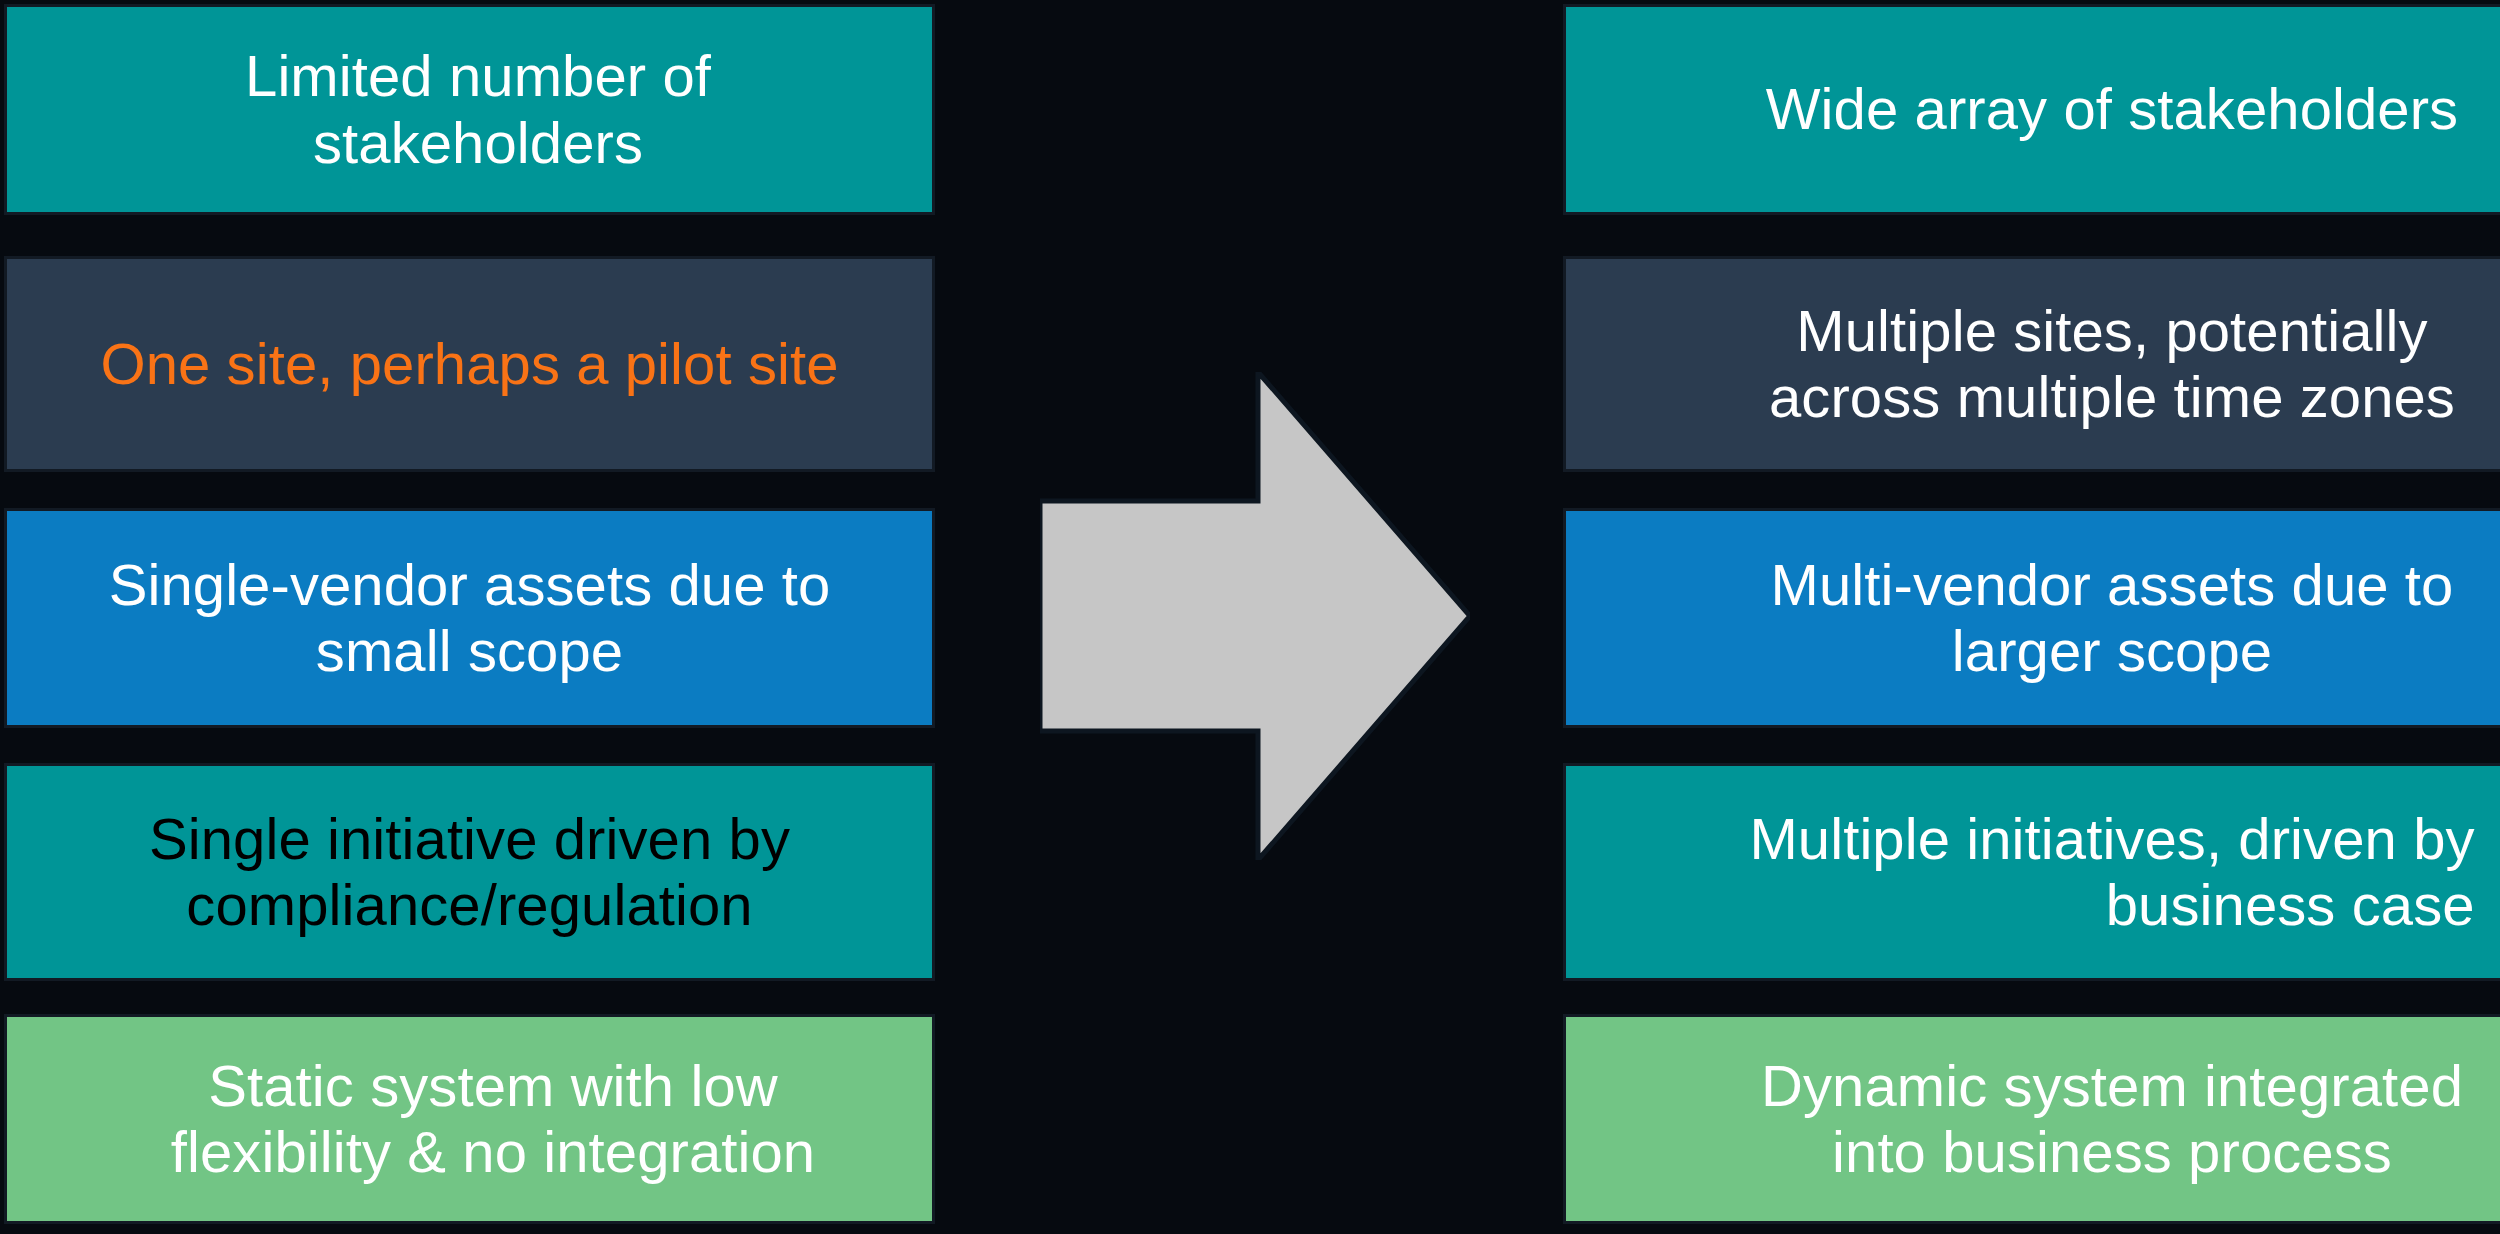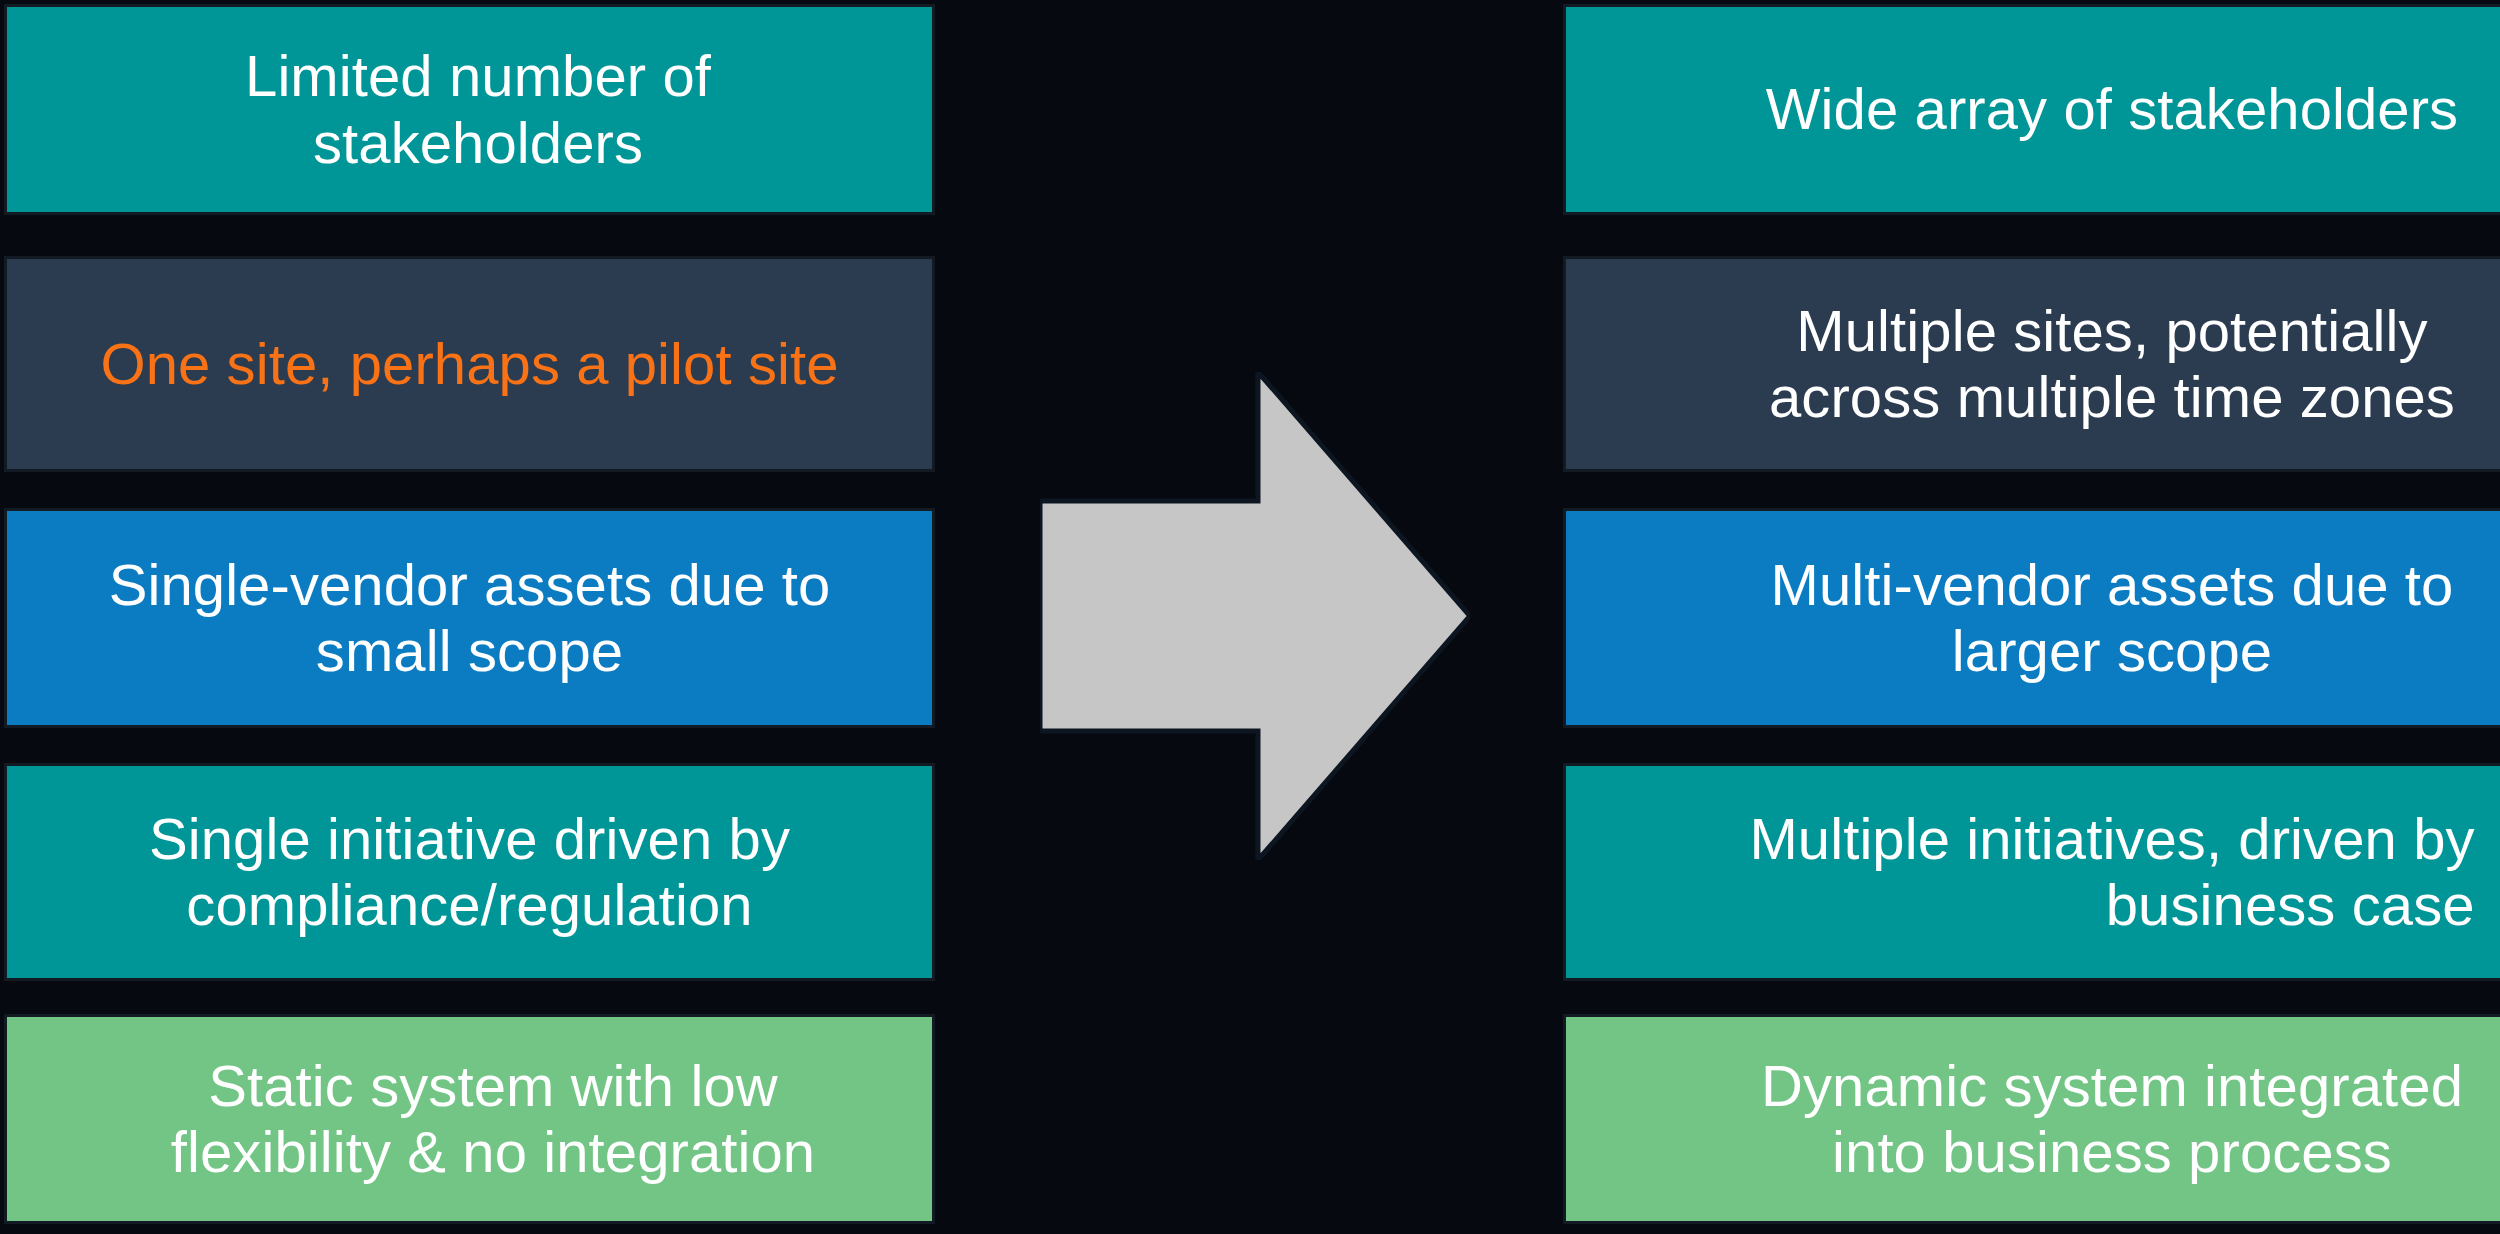--- a/index.html
+++ b/index.html
@@ -80,21 +80,21 @@
 stakeholders</span>
     </div>
     <div class="box row-1" style="background: rgb(43, 60, 80); border-color: rgb(18, 26, 36);">
       <span class="box-label" style="color: #f97316;">One site, perhaps a pilot site</span>
     </div>
     <div class="box row-2" style="background: rgb(11, 124, 194); border-color: rgb(18, 26, 36);">
       <span class="box-label" style="color: rgb(255, 255, 255);">Single-vendor assets due to
 small scope</span>
     </div>
     <div class="box row-3" style="background: rgb(0, 149, 151); border-color: rgb(18, 26, 36);">
-      <span class="box-label" style="color: #ffffff;">Single initiative driven by
+      <span class="box-label" style="color: #000000;">Single initiative driven by
 compliance/regulation</span>
     </div>
     <div class="box row-4" style="background: rgb(114, 197, 133); border-color: rgb(18, 26, 36); padding-left: 47px;">
       <span class="box-label" style="color: rgb(255, 255, 255);">Static system with low
 flexibility &amp; no integration</span>
     </div>
   </div>
 
   <div id="arrow-wrap">
     <svg viewBox="0 0 430 488" preserveAspectRatio="none">

